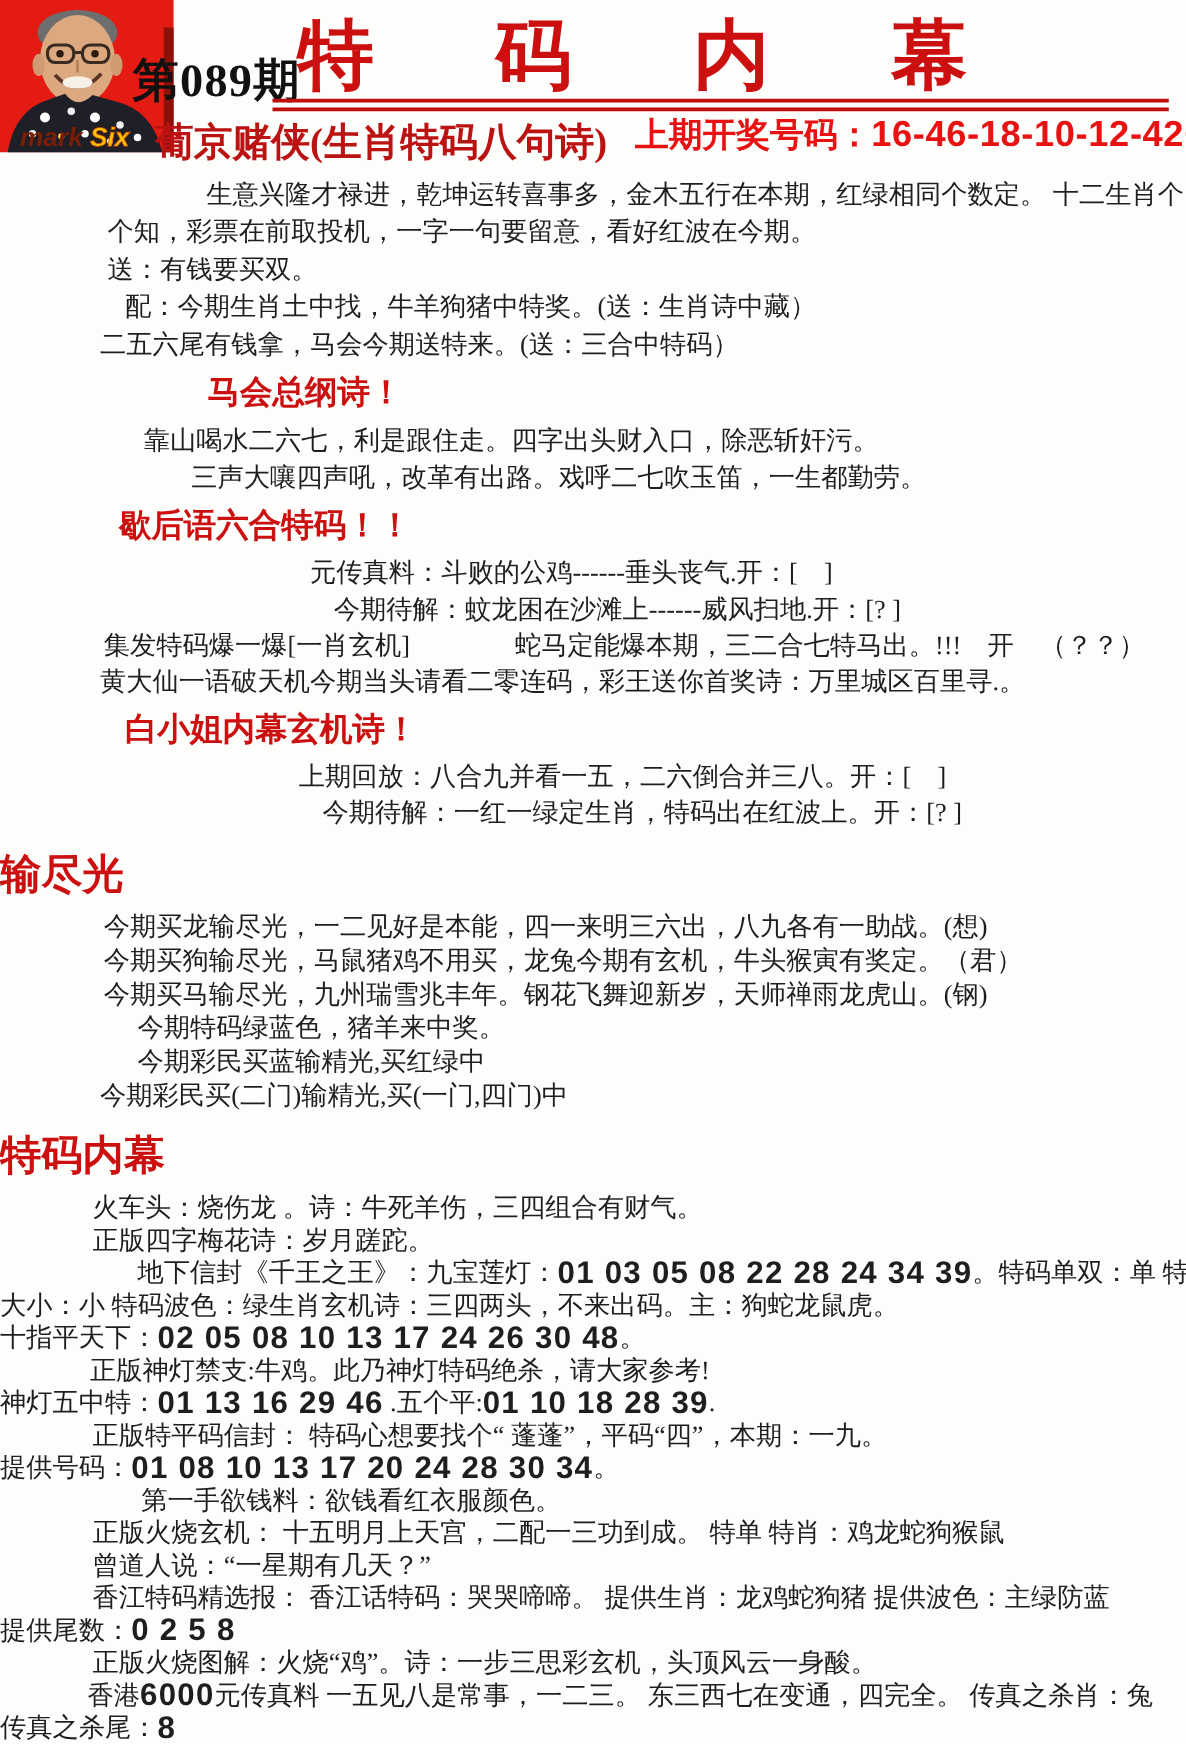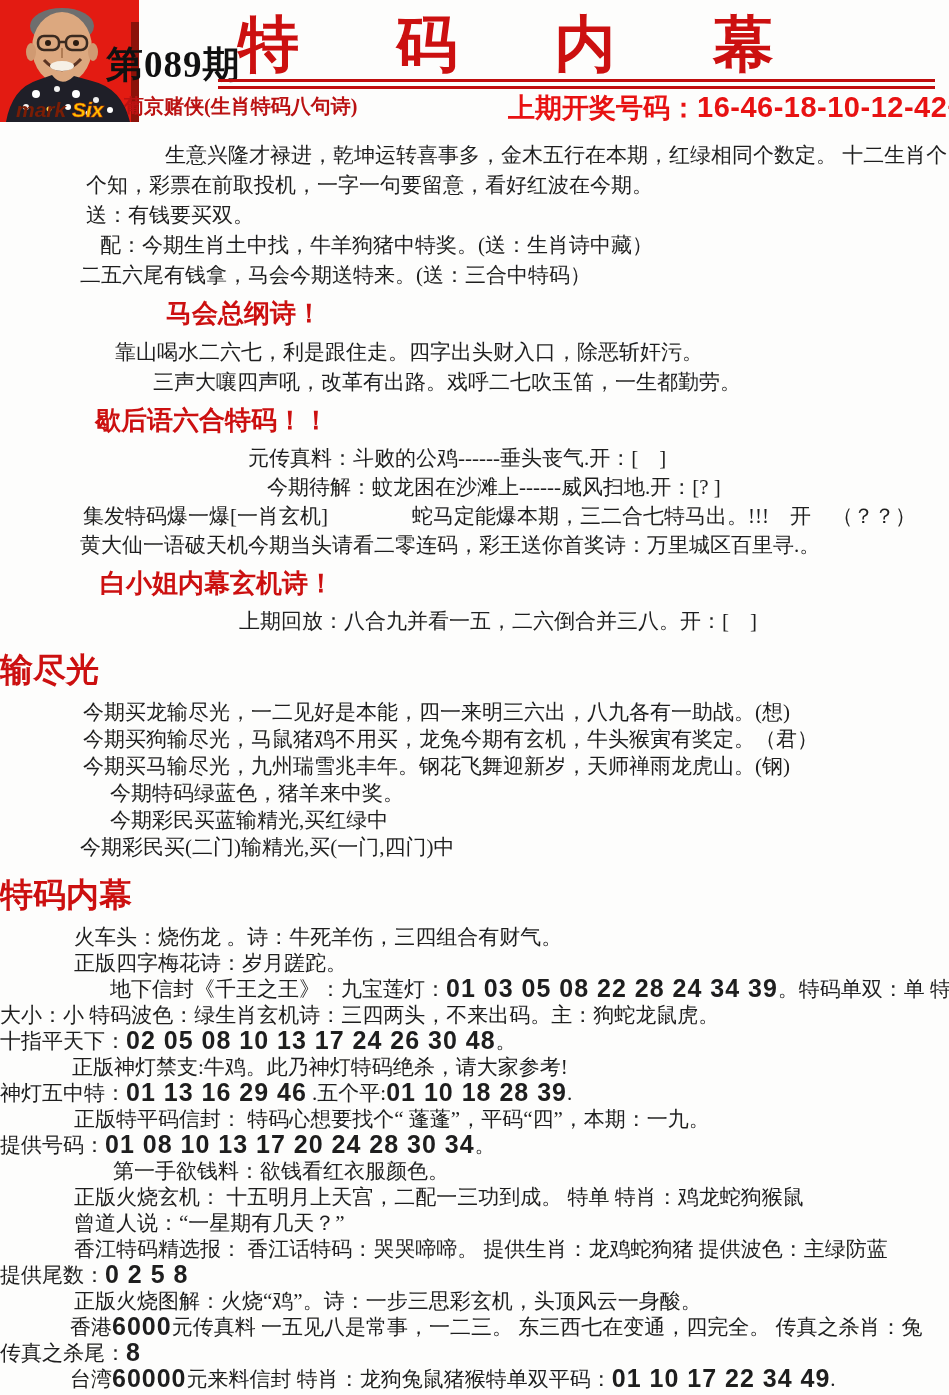--- a/index.html
+++ b/index.html
@@ -18,21 +18,21 @@
   }
   .masthead {
     position:absolute; top:4px; left:238px; font-size:61px; font-weight:bold;
     color:#cc1010; word-spacing:82px; white-space:nowrap;
   }
   .mast-underline {
     position:absolute; top:79px; left:218px; width:717px; height:10px;
     border-top:3px solid #c00d0d; border-bottom:3px solid #c00d0d;
   }
   .col-title {
-    position:absolute; top:93px; left:124px; font-size:20px; font-weight:bold;
+    position:absolute; top:93px; left:124px; font-size:31px; font-weight:bold;
     color:#bb1212;
   }
   .last-draw {
     position:absolute; top:90px; left:508px; white-space:nowrap;
     font-family:"Liberation Sans","DejaVu Sans",sans-serif;
     font-weight:bold; color:#e81212;
   }
   .last-draw .lbl { font-size:27px; }
   .last-draw .val { font-size:29px; letter-spacing:0.5px; }
   
@@ -131,20 +131,21 @@
       <div class="heading" style="padding-left: 95px;">歇后语六合特码！！</div>
       <div class="sec sec-xiehouyu">
         <div class="line" style="padding-left: 248px;"><span>元传真料：斗败的公鸡------垂头丧气.开：[　]</span></div>
         <div class="line" style="padding-left: 267px;"><span>今期待解：蚊龙困在沙滩上------威风扫地.开：[? ]</span></div>
         <div class="line" style="padding-left: 83px;"><span>集发特码爆一爆[一肖玄机]　　　　蛇马定能爆本期，三二合七特马出。!!!　开　（？？）</span></div>
         <div class="line" style="padding-left: 80px;"><span>黄大仙一语破天机今期当头请看二零连码，彩王送你首奖诗：万里城区百里寻.。</span></div>
       </div>
       <div class="heading" style="padding-left: 100px;">白小姐内幕玄机诗！</div>
       <div class="sec sec-baixiaojie">
         <div class="line" style="padding-left: 239px;"><span>上期回放：八合九并看一五，二六倒合并三八。开：[　]</span></div>
+        <div class="line" style="padding-left: 258px;"><span>今期待解：一红一绿定生肖，特码出在红波上。开：[? ]</span></div>
       </div>
       <div class="heading big h-mt" style="padding-left: 0px;">输尽光</div>
       <div class="sec sec-shujinguang">
         <div class="line" style="padding-left: 83px;"><span>今期买龙输尽光，一二见好是本能，四一来明三六出，八九各有一助战。(想)</span></div>
         <div class="line" style="padding-left: 83px;"><span>今期买狗输尽光，马鼠猪鸡不用买，龙兔今期有玄机，牛头猴寅有奖定。（君）</span></div>
         <div class="line" style="padding-left: 83px;"><span>今期买马输尽光，九州瑞雪兆丰年。钢花飞舞迎新岁，天师禅雨龙虎山。(钢)</span></div>
         <div class="line" style="padding-left: 110px;"><span>今期特码绿蓝色，猪羊来中奖。</span></div>
         <div class="line" style="padding-left: 110px;"><span>今期彩民买蓝输精光,买红绿中</span></div>
         <div class="line" style="padding-left: 80px;"><span>今期彩民买(二门)输精光,买(一门,四门)中</span></div>
       </div>

